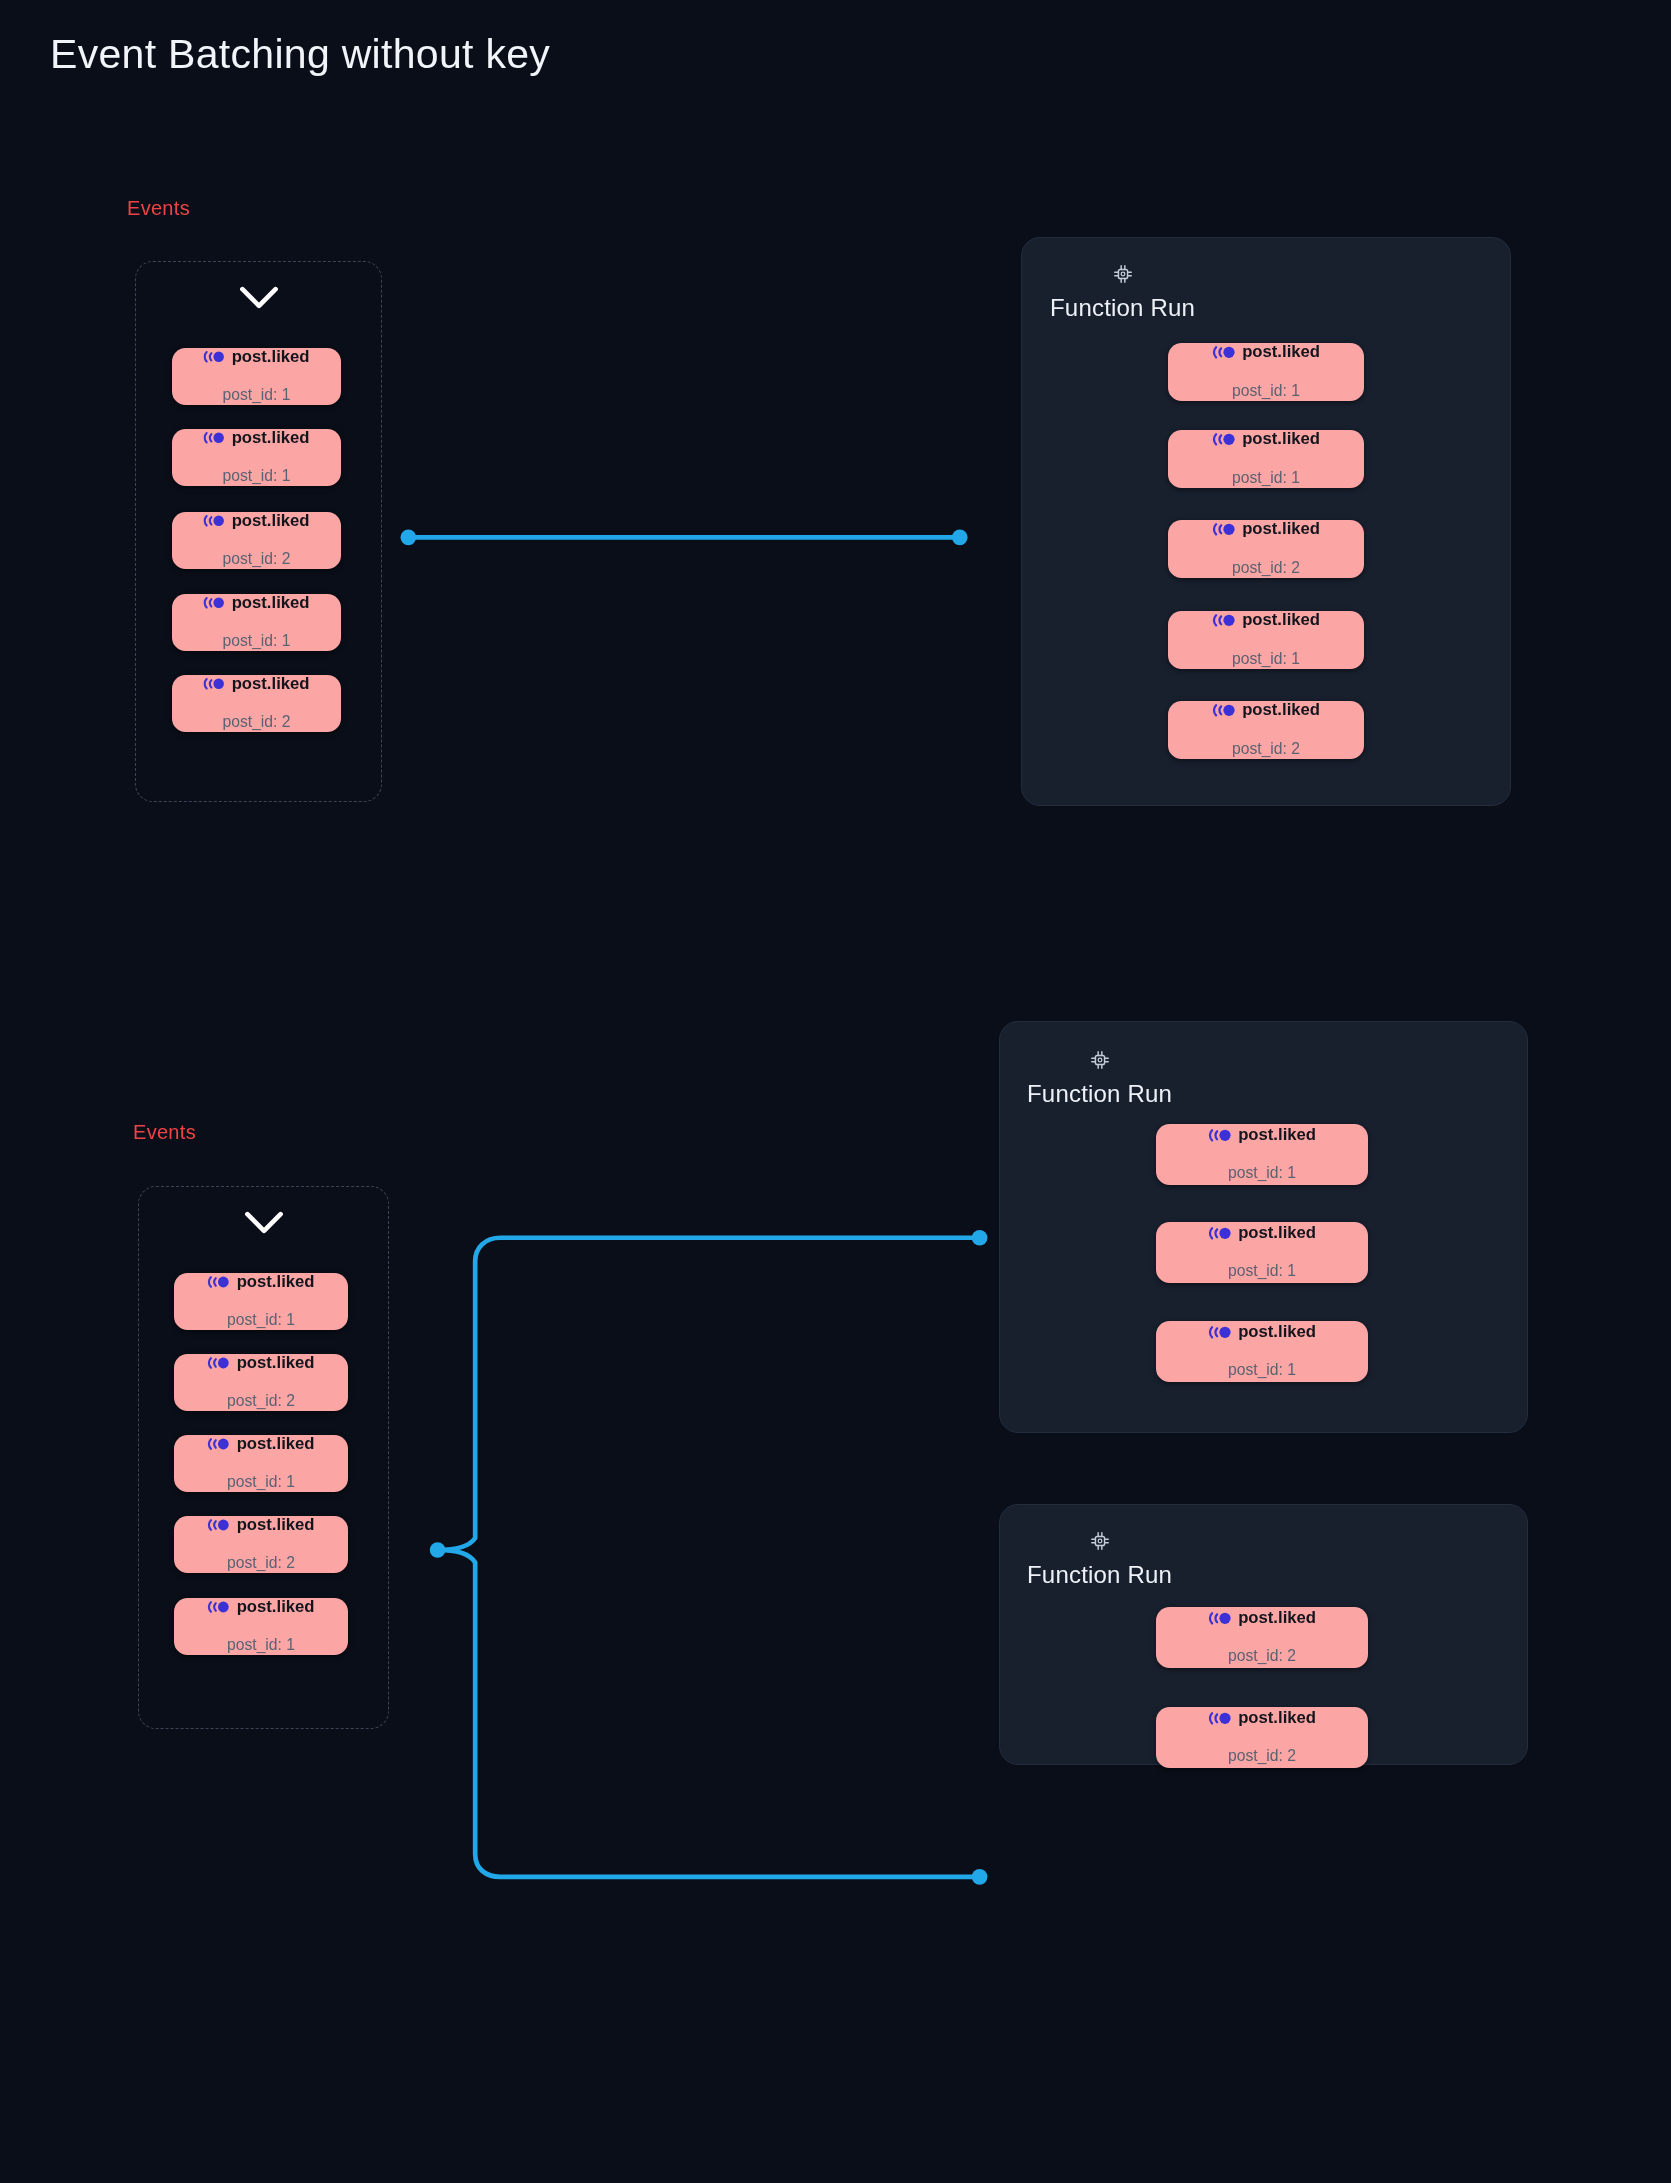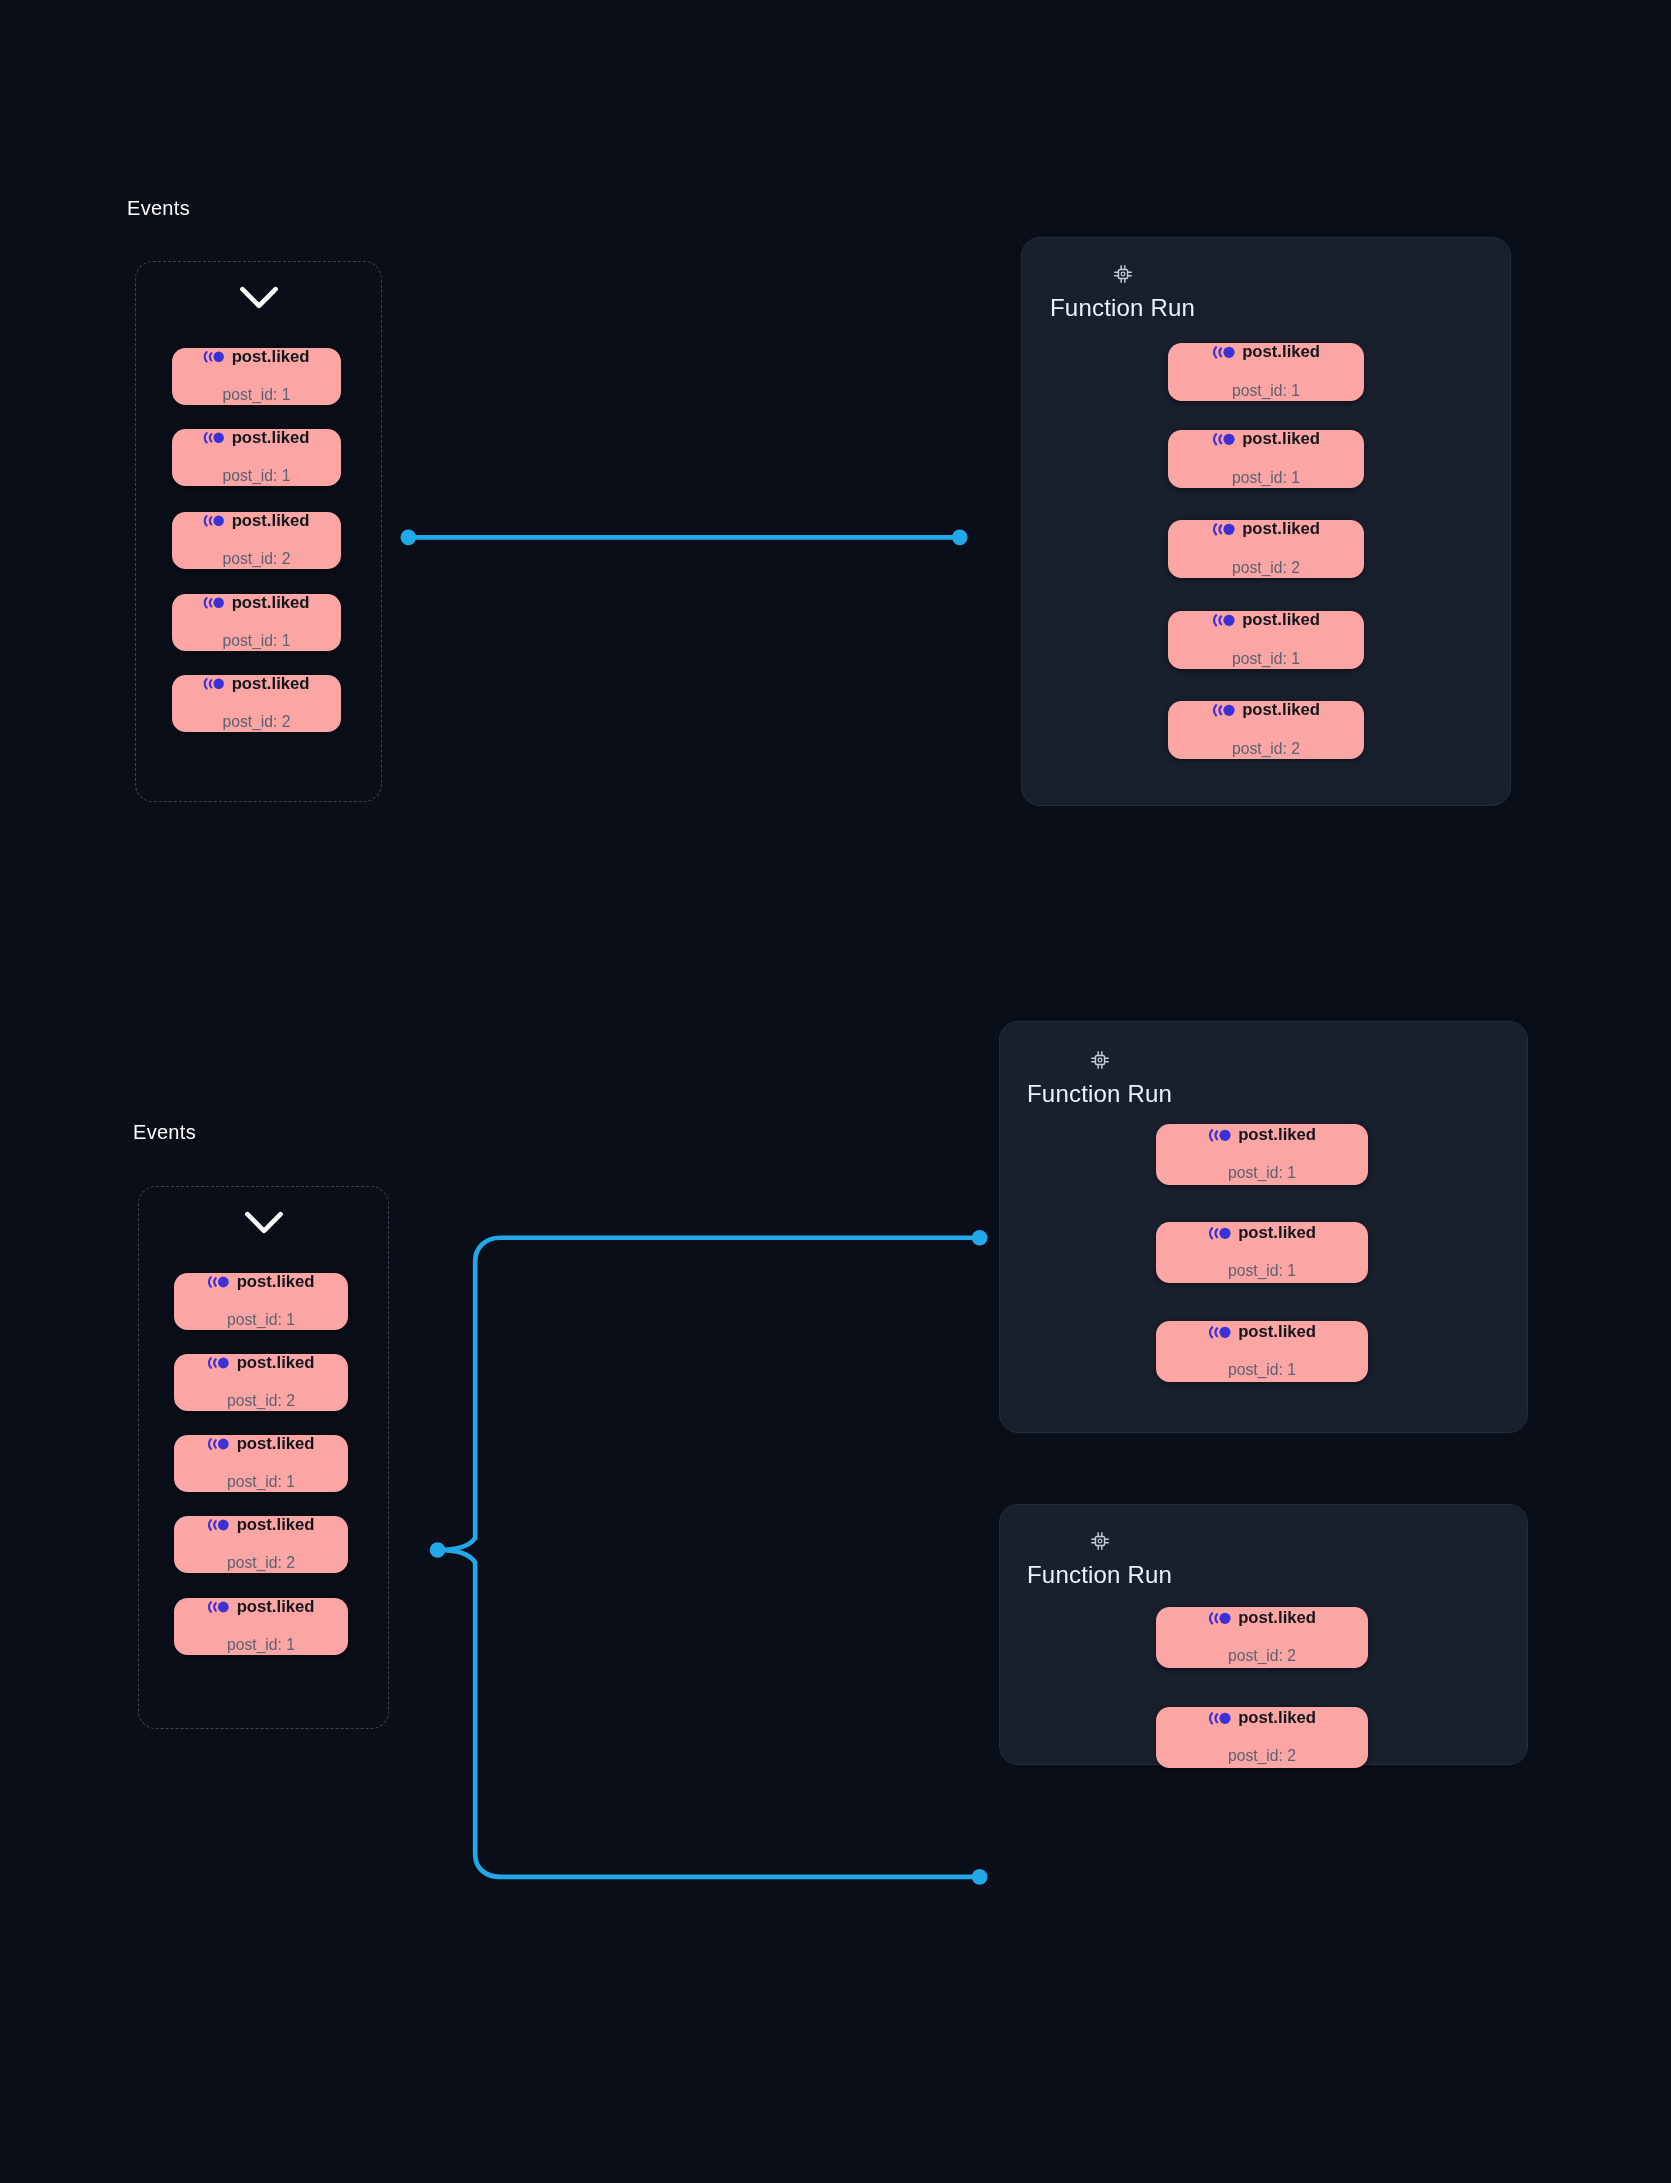--- a/index.html
+++ b/index.html
@@ -27,21 +27,21 @@
     font-size: 41px;
     font-weight: 400;
     letter-spacing: 0.3px;
     color: #f1f5fa;
     white-space: nowrap;
   }
 
   .events-label {
     position: absolute;
     font-size: 20px;
-    color: #ffffff;
+    color: #ef4444;
     letter-spacing: 0.3px;
   }
 
   .events-box {
     position: absolute;
     border: 1.6px dashed #3c4456;
     border-radius: 18px;
     background: transparent;
     box-sizing: border-box;
   }
@@ -115,20 +115,21 @@
     top: 0;
     overflow: visible;
     pointer-events: none;
   }
 </style>
 </head>
 <body>
 
 <div class="section" style="top:0;height:940px;">
 
+  <div class="section-title" style="left:50px; top:31px;">Event Batching without key</div>
 
   <div class="events-label" style="left:127px; top:197px;">Events</div>
 
   <div class="events-box" style="left:135px; top:261px; width:247px; height:541px;">
     <div class="chevron" style="top:22px;">
       <svg width="42" height="28" viewBox="0 0 80 54" fill="none" aria-hidden="true">
         <path d="M8 10 L40 42 L72 10" stroke="#ffffff" stroke-width="9" stroke-linecap="round" stroke-linejoin="round"></path>
       </svg>
     </div>
   </div>

